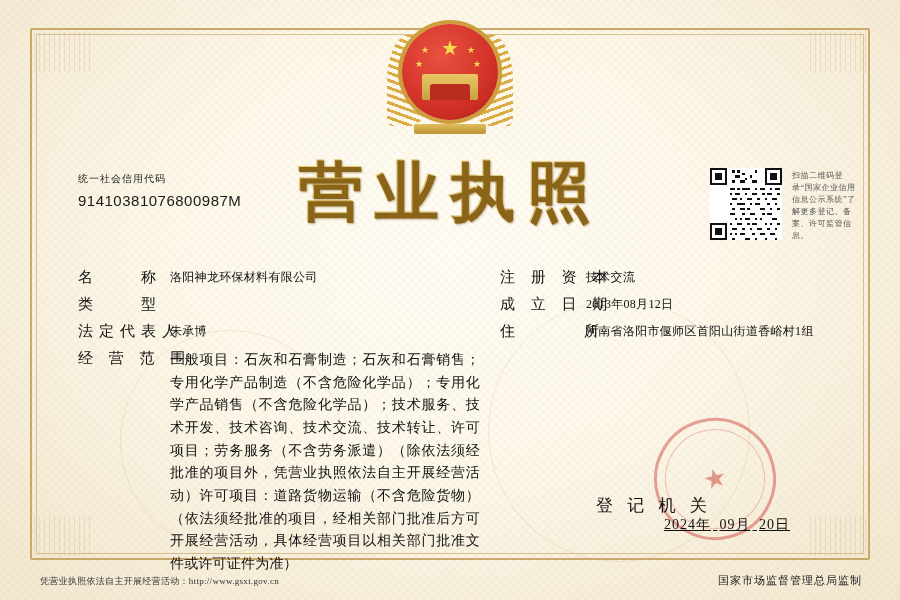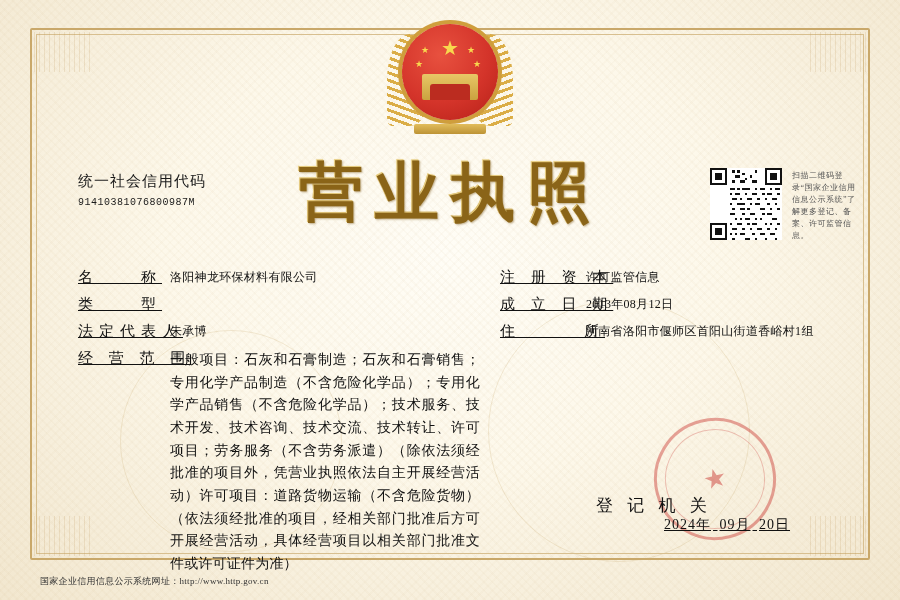--- a/index.html
+++ b/index.html
@@ -150,29 +150,29 @@
   }
 
   
   .code-block {
     position: absolute;
     left: 78px;
     top: 172px;
     color: #1a1a1a;
   }
   .code-label {
-    font-size: 15px;
+    font-size: 10px;
     letter-spacing: 1px;
     white-space: nowrap;
   }
   .code-value {
     margin-top: 6px;
-    font-size: 10px;
+    font-size: 15px;
     letter-spacing: .5px;
-    font-family: Liberation Mono, monospace;
+    font-family: Liberation Sans, sans-serif;
   }
 
   
   .qr-wrap {
     position: absolute;
     right: 118px;
     top: 168px;
     width: 72px;
     height: 72px;
   }
@@ -203,21 +203,20 @@
     display: flex;
     align-items: flex-start;
     margin-bottom: 8px;
   }
   .lab {
     width: 92px;
     flex: 0 0 92px;
     font-size: 15px;
     letter-spacing: 6px;
     white-space: nowrap;
-    text-decoration: underline;
   }
   .val {
     font-size: 12px;
     line-height: 1.5;
     letter-spacing: .3px;
   }
   .scope-text {
     font-size: 14px;
     line-height: 1.62;
     letter-spacing: .2px;
@@ -464,21 +463,21 @@
     </div>
     <div class="row">
       <div class="lab">经 营 范 围</div>
       <div class="scope-text">一般项目：石灰和石膏制造；石灰和石膏销售；专用化学产品制造（不含危险化学品）；专用化学产品销售（不含危险化学品）；技术服务、技术开发、技术咨询、技术交流、技术转让、许可项目；劳务服务（不含劳务派遣）（除依法须经批准的项目外，凭营业执照依法自主开展经营活动）许可项目：道路货物运输（不含危险货物）（依法须经批准的项目，经相关部门批准后方可开展经营活动，具体经营项目以相关部门批准文件或许可证件为准）</div>
     </div>
   </div>
 
   <div class="fields-right">
     <div class="row">
       <div class="lab">注 册 资 本</div>
-      <div class="val">许可监管信息</div>
+      <div class="val">技术交流</div>
     </div>
     <div class="row">
       <div class="lab">成 立 日 期</div>
       <div class="val">2013年08月12日</div>
     </div>
     <div class="row">
       <div class="lab">住　　　所</div>
       <div class="val">河南省洛阳市偃师区首阳山街道香峪村1组</div>
     </div>
   </div>
@@ -487,14 +486,15 @@
     <div class="ring-text"></div>
   </div>
 
   <div class="registrar">登 记 机 关</div>
   <div class="issue-date">
     <span>2024年</span>
     <span>09月</span>
     <span>20日</span>
   </div>
 
-  <div class="footer-left">国家企业信用信息公示系统网址：http://www.http.gov.cn</div>
+  <div class="footer-left">凭营业执照依法自主开展经营活动：http://www.gsxt.gov.cn</div>
+  <div class="footer-right">国家市场监督管理总局监制</div>
 </div>
 
 </body></html>

